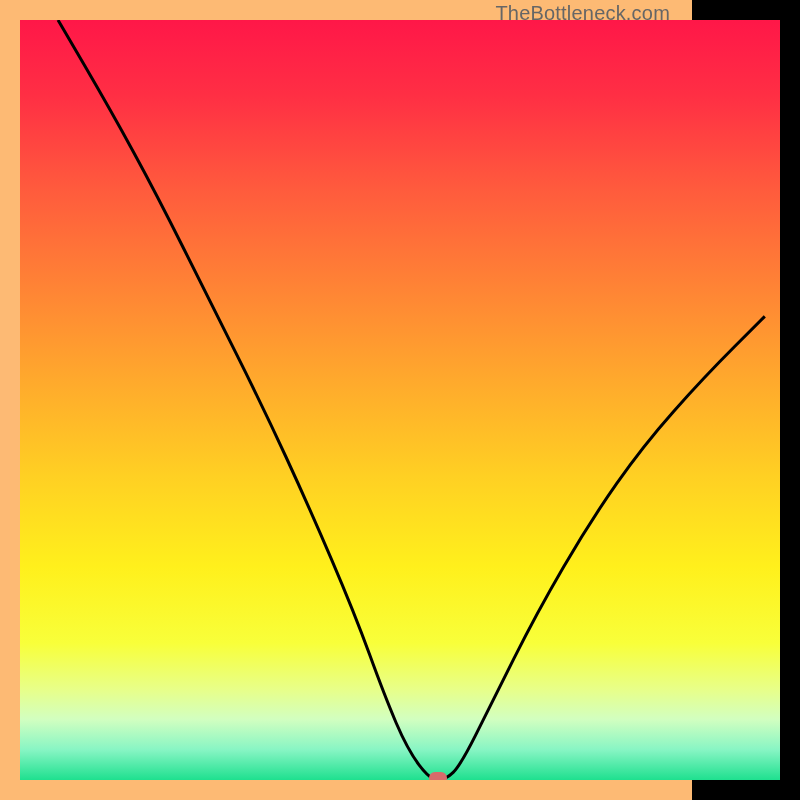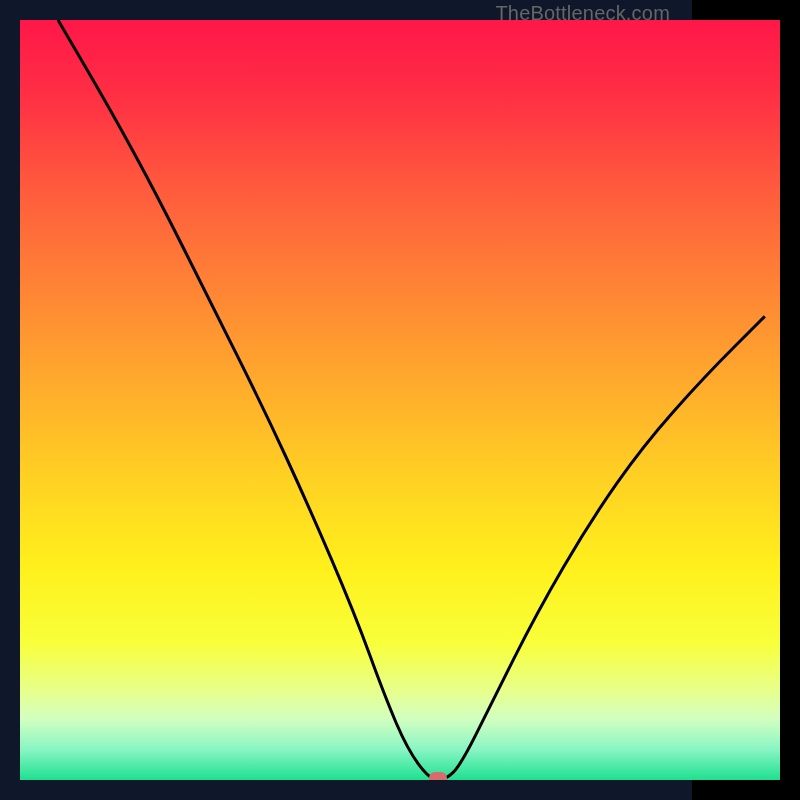--- a/index.html
+++ b/index.html
@@ -7,21 +7,21 @@
     padding: 0;
     width: 800px;
     height: 800px;
     background: #000;
     font-family: Arial, Helvetica, sans-serif;
     overflow: hidden;
   }
   .frame {
     width: 692px;
     height: 800px;
-    background: #0f172a;
+    background: #fdba74;
     position: relative;
   }
   .plot-area {
     position: absolute;
     left: 20px;
     top: 20px;
     width: 760px;
     height: 760px;
     overflow: hidden;
   }

